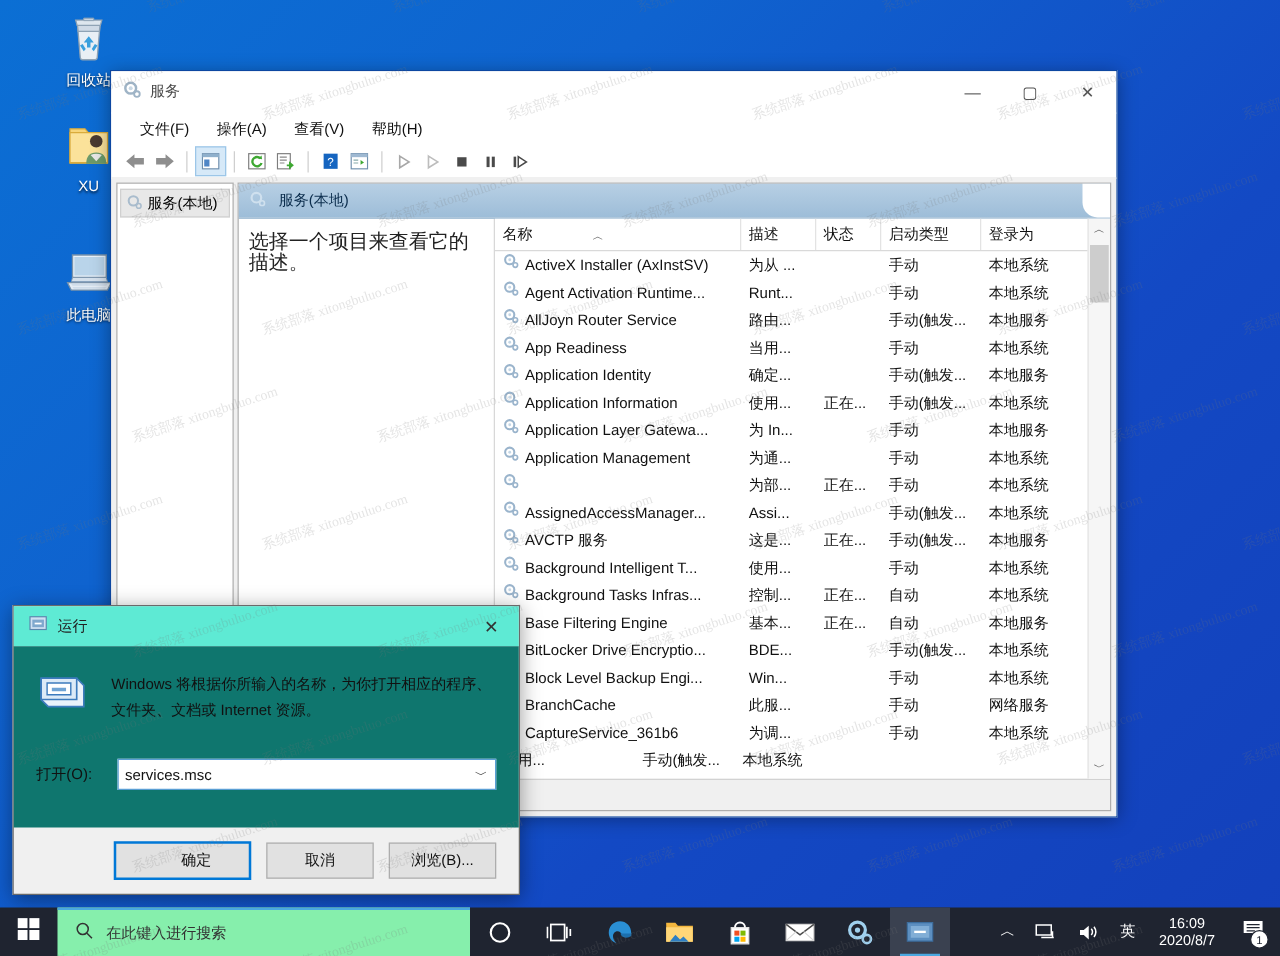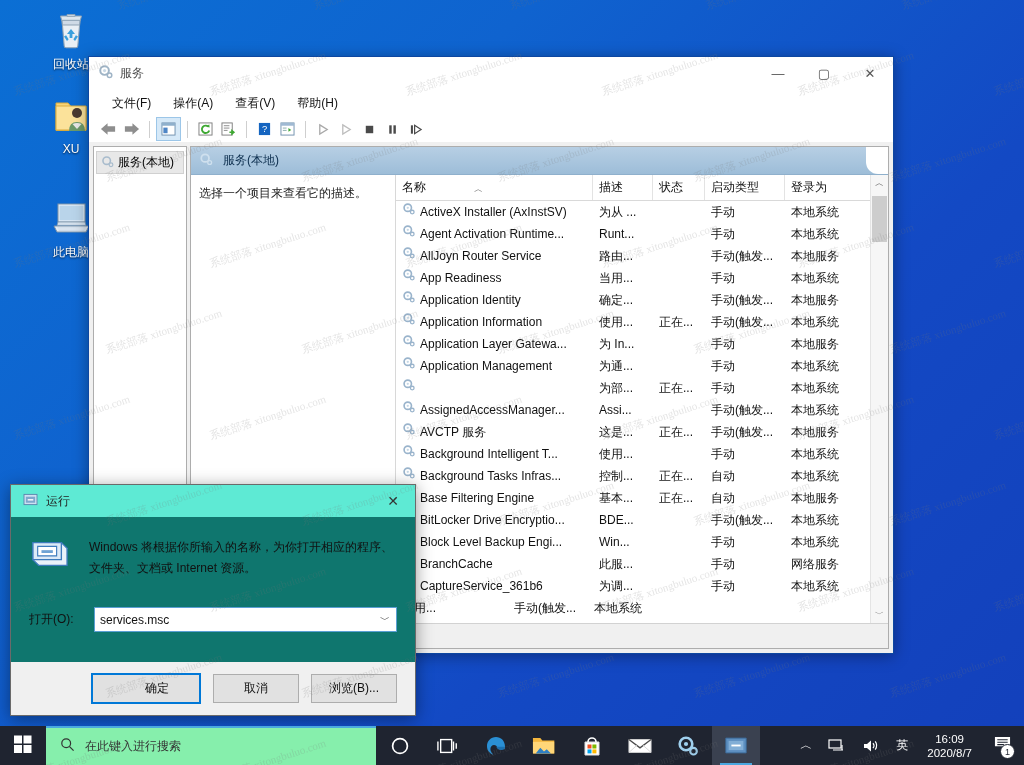--- a/index.html
+++ b/index.html
@@ -45,21 +45,21 @@
     background:#e8e8e8;border:1px solid #d0d0d0;padding:2px 4px;}
   .rightpane{flex:1;margin-left:3px;background:#fff;border:1px solid #adadad;
     box-sizing:border-box;position:relative;display:flex;flex-direction:column;}
   .rp-head{height:27px;background:linear-gradient(#b7cfe4,#9dbdd8);
     border-bottom:1px solid #8fb0cc;display:flex;align-items:center;padding-left:8px;
     font-size:12px;color:#0b2d4d;position:relative;}
   .rp-head .curve{position:absolute;right:0;top:0;width:22px;height:27px;
     background:#fff;border-radius:0 0 0 12px;}
   .rp-split{flex:1;display:flex;min-height:0;}
   .descpane{width:205px;border-right:1px solid #d8d8d8;padding:10px 8px 0 8px;
-    font-size:12px;color:#222;line-height:17px;box-sizing:border-box;}
+    font-size:16px;color:#222;line-height:17px;box-sizing:border-box;}
   
   .listpane{flex:1;display:flex;flex-direction:column;min-width:0;position:relative;}
   .lhdr{display:flex;height:25px;background:#fff;border-bottom:1px solid #d9d9d9;
     font-size:12px;color:#111;align-items:center;position:relative;}
   .lhdr .c{box-sizing:border-box;padding:0 6px;border-right:1px solid #e3e3e3;
     height:25px;line-height:25px;overflow:hidden;white-space:nowrap;position:relative;}
   .sortcaret{position:absolute;left:78px;top:2px;font-size:9px;color:#6a6a6a;}
   .rows{flex:1;overflow:hidden;}
   .row{display:flex;height:22px;font-size:12px;color:#111;align-items:center;}
   .row .c{box-sizing:border-box;padding:0 6px;overflow:hidden;white-space:nowrap;

